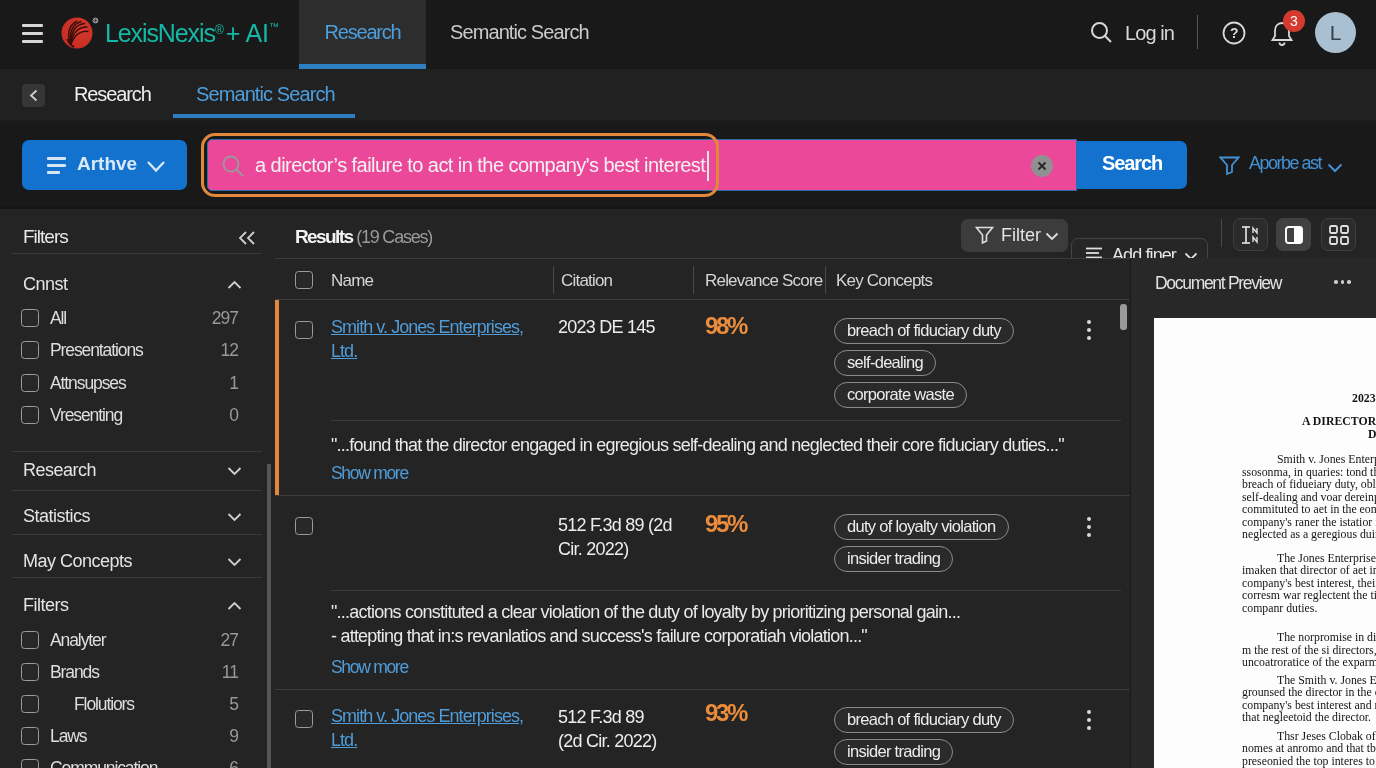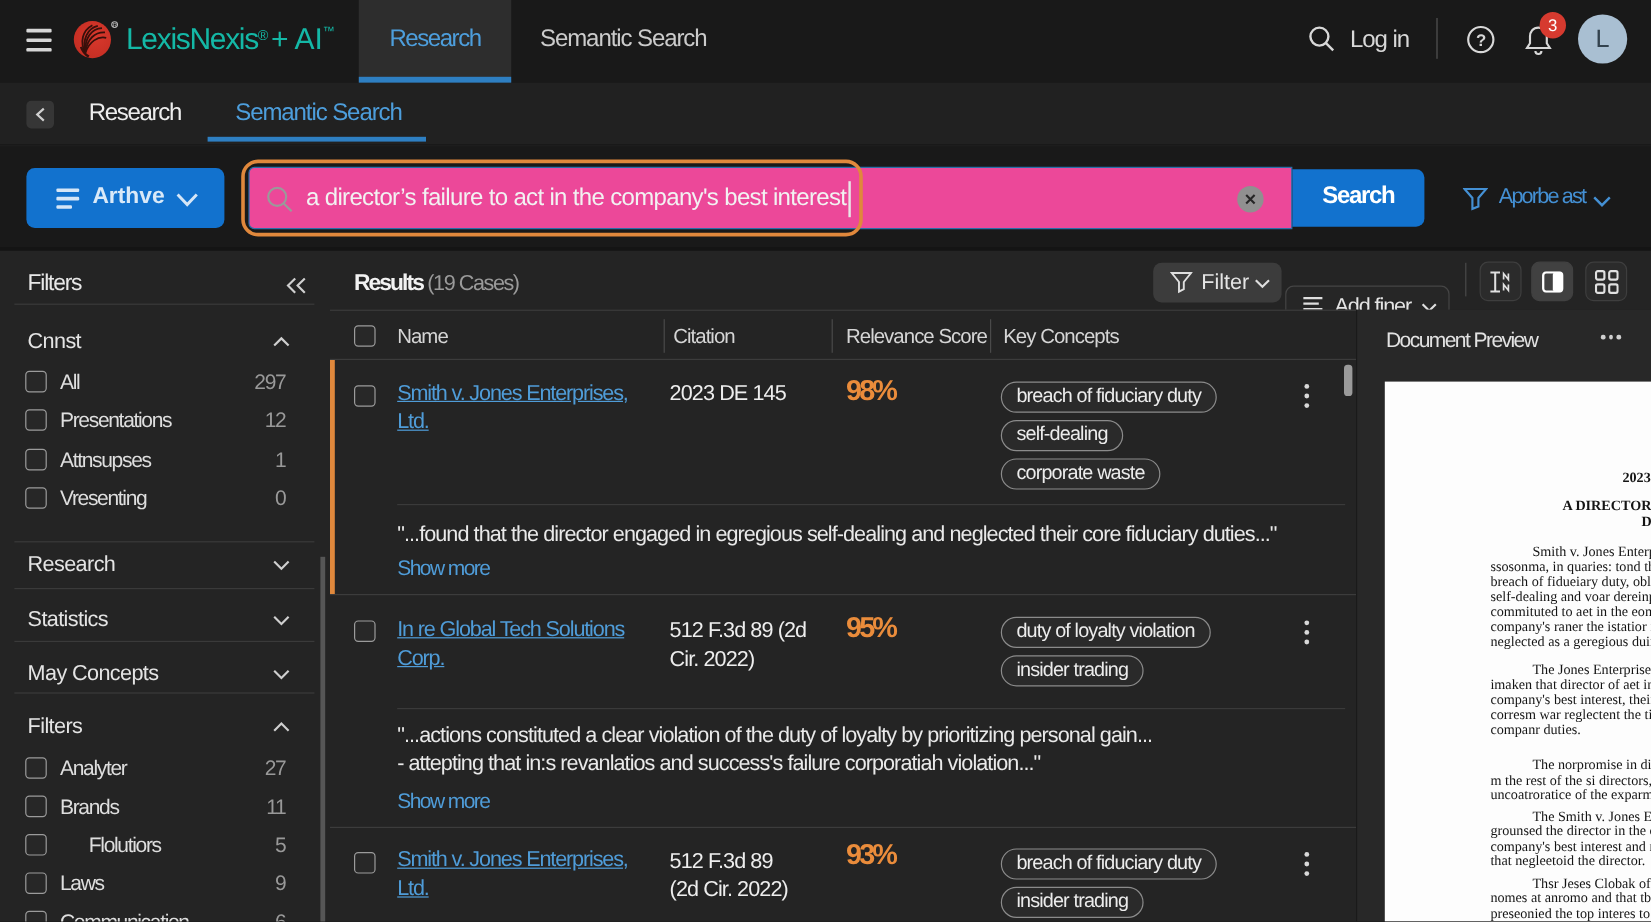--- a/index.html
+++ b/index.html
@@ -347,21 +347,20 @@
         <i></i>
         <i></i>
         <i></i>
       </div>
     <div class="innersep" style="top:162px;"></div>
     <div class="quote" style="top:175px;">"...found that the director engaged in egregious self-dealing and neglected their core fiduciary duties..."</div>
     <div class="showmore" style="top:205px;">Show more</div>
     <div class="rowsep" style="top:237px;"></div>
 
     <div class="rowcb" style="top:259px;"></div>
-    <div class="link" style="top:254px;">In re Global Tech Solutions<br>Corp.</div>
     <div class="cit" style="top:255px;">512 F.3d 89 (2d<br>Cir. 2022)</div>
     <div class="score" style="top:252px;">95%</div>
     <div class="pills" style="top:256px;">
       <span class="pill">duty of loyalty violation</span>
       <span class="pill">insider trading</span>
     </div>
     <div class="dots" style="top:259px;">
         <i></i>
         <i></i>
         <i></i>

